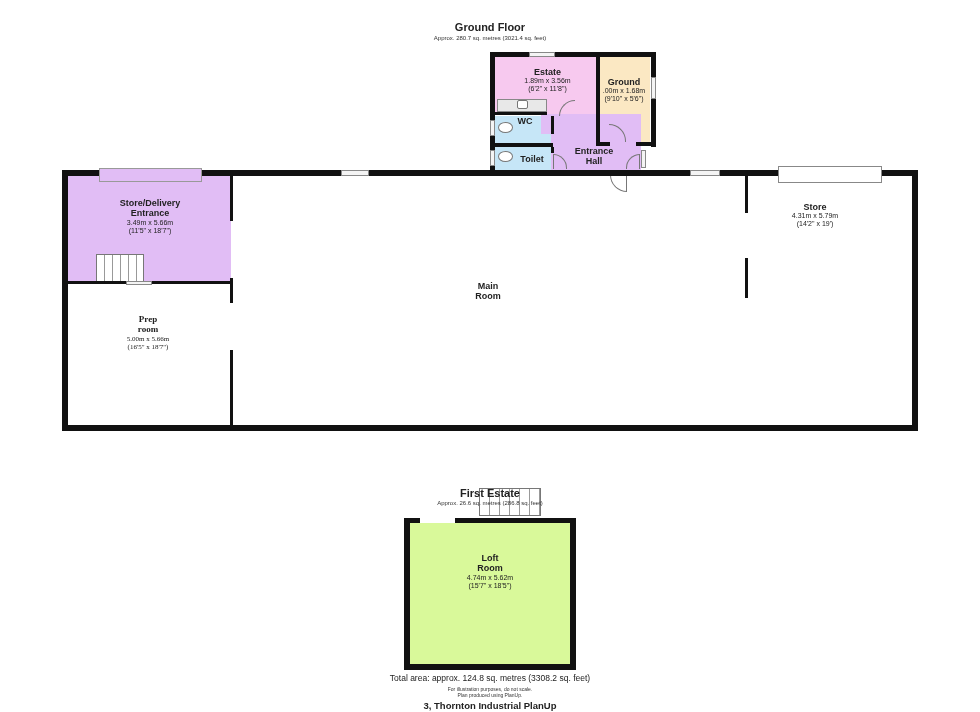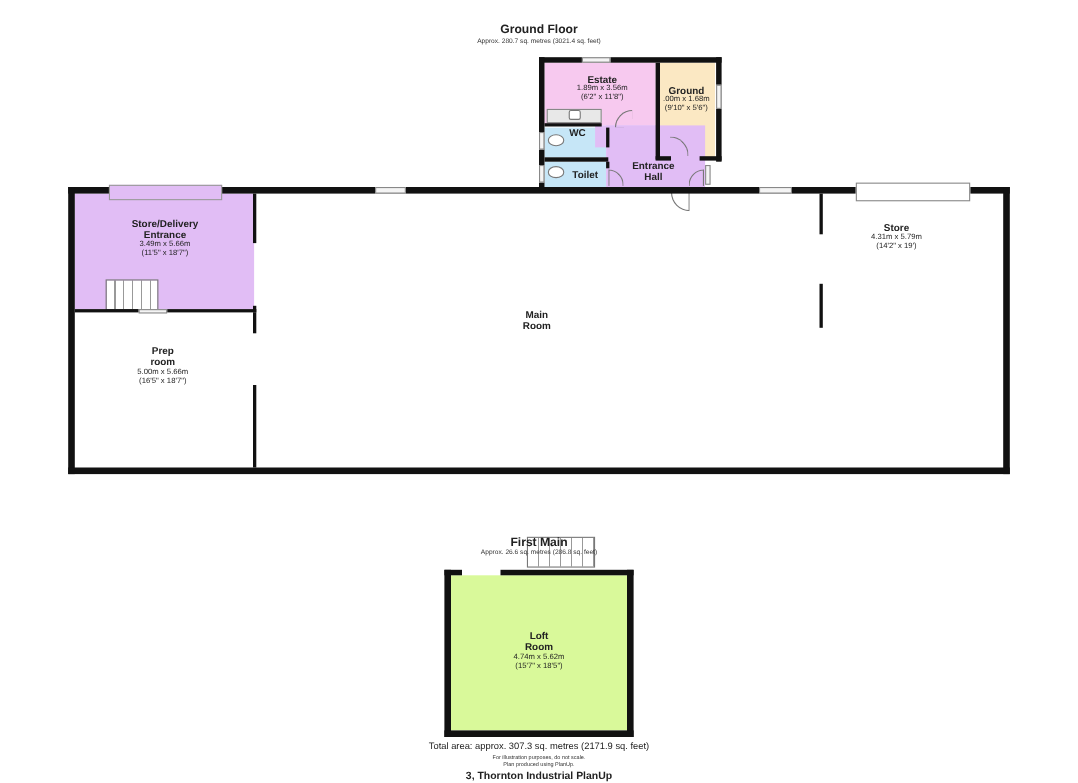--- a/index.html
+++ b/index.html
@@ -108,52 +108,52 @@
   <div class="win" style="left:690px;top:170px;width:30px;height:6px;"></div>
   <div class="win" style="left:778px;top:166px;width:104px;height:17px;background:#fff;"></div>
   <div class="win" style="left:126px;top:281px;width:26px;height:4px;"></div>
 
   <div class="lbl" style="left:90px;top:198px;width:120px;">
     <span class="name">Store/Delivery</span>
     <span class="name">Entrance</span>
     <span class="dim">3.49m x 5.66m</span>
     <span class="dim">(11'5" x 18'7")</span>
   </div>
-  <div class="lbl" style="left:88px;top:314px;width:120px;">
+  <div class="lbl" style="left:88px;top:314px;width:120px;font-family:Liberation Serif, serif;">
     <span class="name">Prep</span>
     <span class="name">room</span>
     <span class="dim">5.00m x 5.66m</span>
     <span class="dim">(16'5" x 18'7")</span>
   </div>
   <div class="lbl" style="left:458px;top:234px;width:60px;margin-top:47px;">
     <span class="name">Main</span>
     <span class="name">Room</span>
   </div>
   <div class="lbl" style="left:770px;top:202px;width:90px;">
     <span class="name">Store</span>
     <span class="dim">4.31m x 5.79m</span>
     <span class="dim">(14'2" x 19')</span>
   </div>
 </div>
 
 <div class="stairs" style="left:479px;top:488px;width:62px;height:28px;background:repeating-linear-gradient(90deg,#fff 0,#fff 9px,#999 9px,#999 10px);"></div>
-<div class="title" style="left:390px;top:487px;width:200px;font-size:11px;">First Main</div>
+<div class="title" style="left:390px;top:487px;width:200px;font-size:11px;">First Estate</div>
 <div class="sub" style="left:390px;top:500px;width:200px;">Approx. 26.6 sq. metres (286.8 sq. feet)</div>
 
 <div>
   <div class="room" style="left:410px;top:523px;width:160px;height:141px;background:#d9f99a;"></div>
   <div class="wall" style="left:404px;top:518px;width:16px;height:5px;"></div>
   <div class="wall" style="left:455px;top:518px;width:121px;height:5px;"></div>
   <div class="wall" style="left:404px;top:518px;width:6px;height:152px;"></div>
   <div class="wall" style="left:570px;top:518px;width:6px;height:152px;"></div>
   <div class="wall" style="left:404px;top:664px;width:172px;height:6px;"></div>
-  <div class="lbl" style="left:440px;top:553px;width:100px;margin-top:20px;">
+  <div class="lbl" style="left:440px;top:553px;width:100px;">
     <span class="name">Loft</span>
     <span class="name">Room</span>
     <span class="dim">4.74m x 5.62m</span>
     <span class="dim">(15'7" x 18'5")</span>
   </div>
 </div>
 
-<div class="abs" style="left:340px;top:673px;width:300px;text-align:center;font-size:8.5px;">Total area: approx. 307.3 sq. metres (2171.9 sq. feet)</div>
+<div class="abs" style="left:340px;top:673px;width:300px;text-align:center;font-size:8.5px;">Total area: approx. 124.8 sq. metres (3308.2 sq. feet)</div>
 <div class="sub" style="left:390px;top:686px;width:200px;font-size:5px;">For illustration purposes, do not scale.</div>
 <div class="sub" style="left:390px;top:692px;width:200px;font-size:5px;">Plan produced using PlanUp.</div>
 <div class="title" style="left:340px;top:700px;width:300px;font-size:9.5px;">3, Thornton Industrial PlanUp</div>
 
 </body></html>

